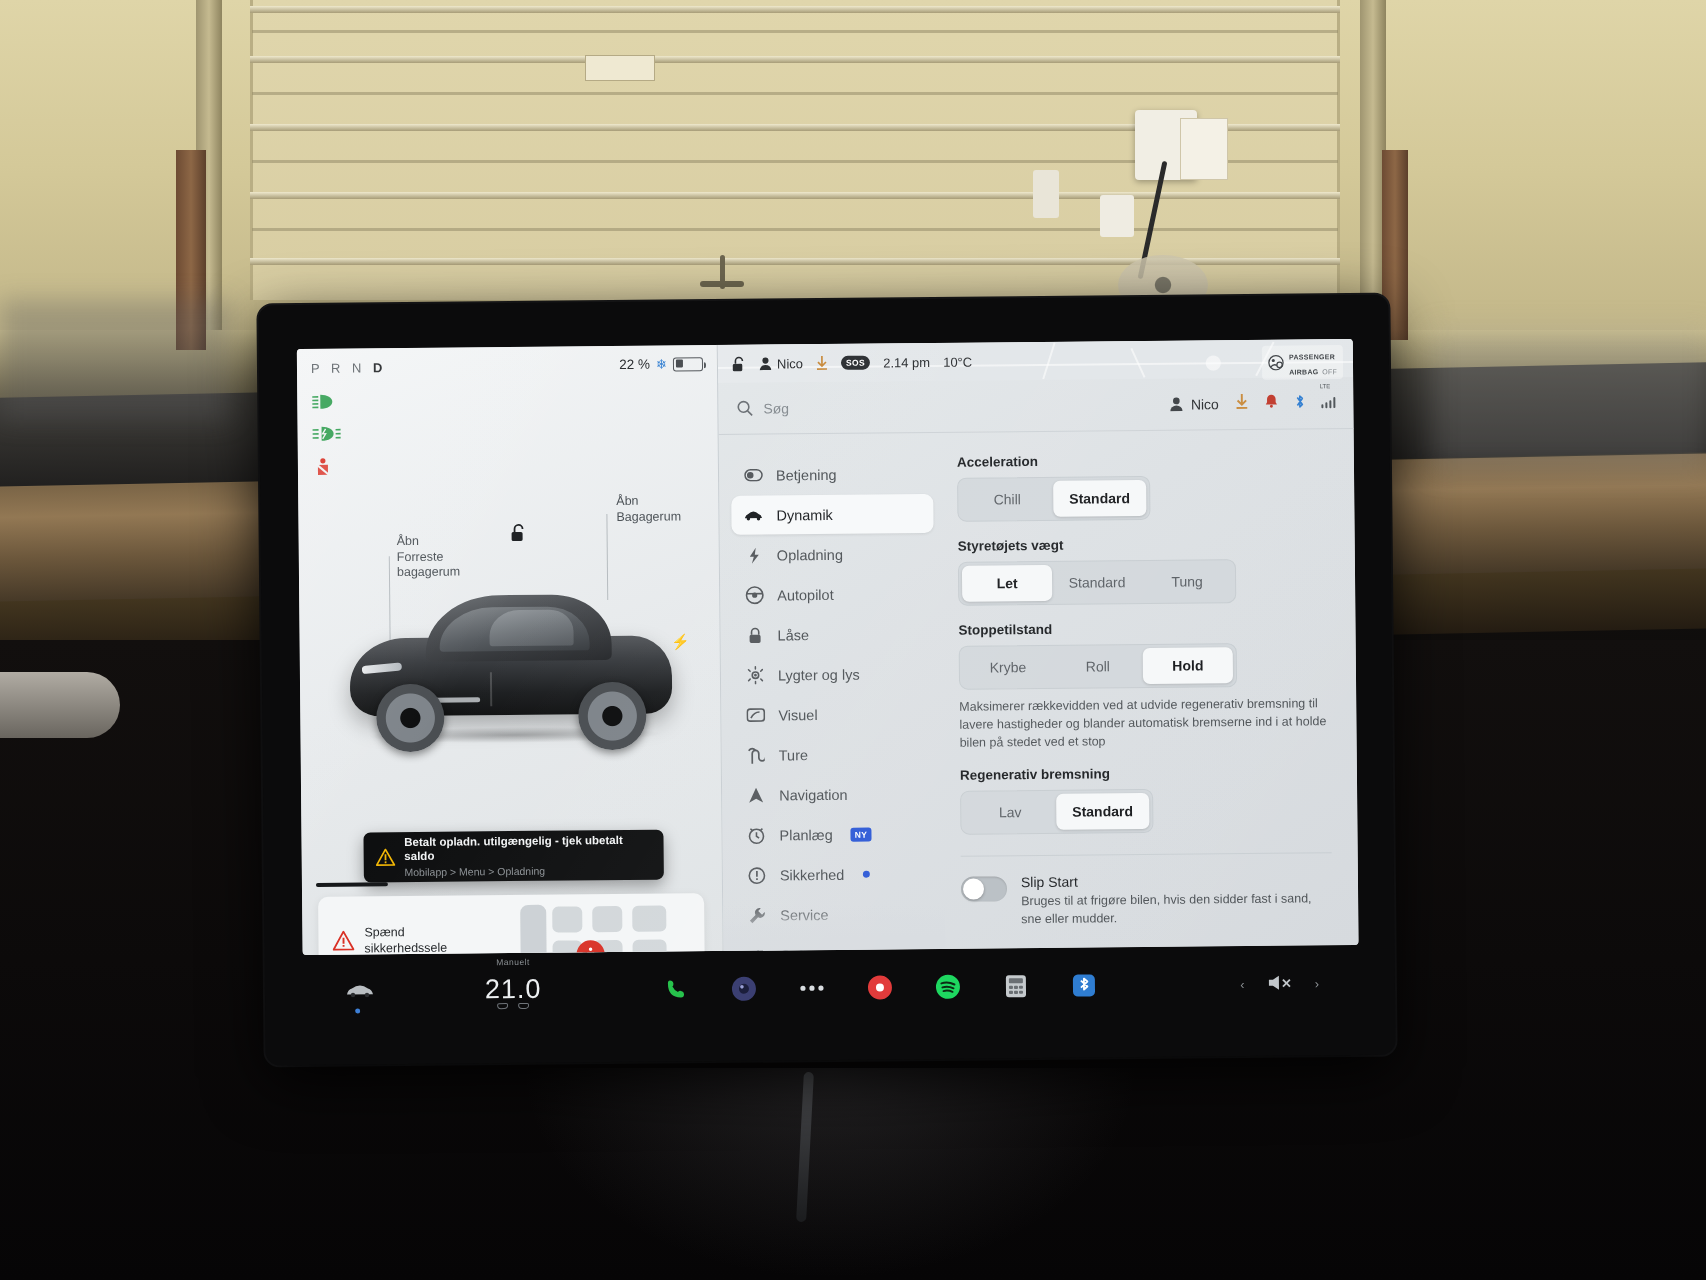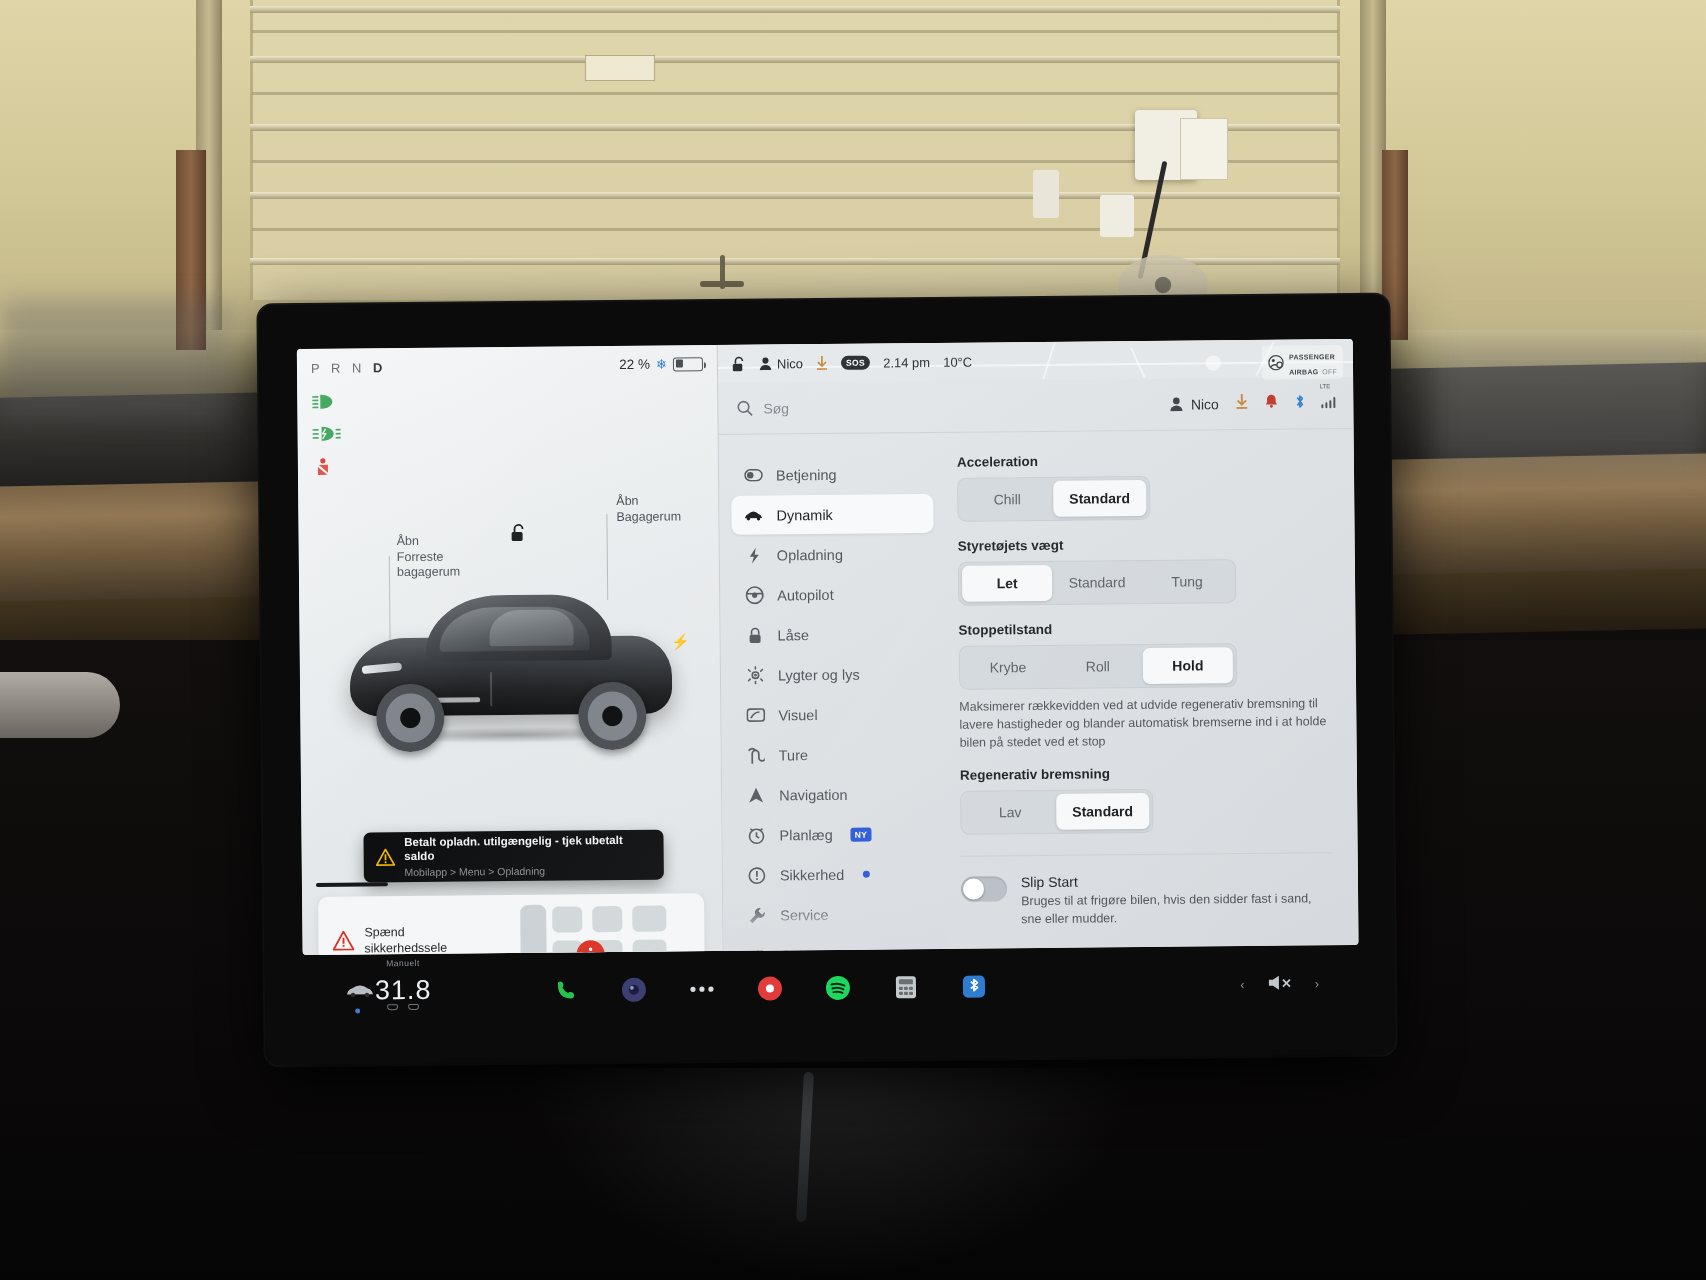--- a/index.html
+++ b/index.html
@@ -282,21 +282,21 @@
   .tg-title{font-size:14px;color:#1d2023;font-weight:500;}
   .tg-desc{font-size:12.5px;color:#4f5458;line-height:1.4;margin-top:3px;max-width:330px;}
 
   
   #bottombar{
     position:absolute;left:38px;top:654px;width:1056px;height:68px;
     display:flex;align-items:center;color:#cfd3d6;
   }
   .bb-car{margin-left:42px;position:relative;}
   .bb-dot{width:5px;height:5px;border-radius:50%;background:#3d7fd6;position:absolute;left:10px;top:26px;}
-  .temp-block{text-align:center;position:relative;}
+  .temp-block{margin-left:110px;text-align:center;position:relative;}
   .temp-manual{font-size:8.5px;color:#8b9094;letter-spacing:.5px;position:absolute;top:-17px;left:50%;transform:translateX(-50%);}
   .temp-val{font-size:27px;color:#eceff1;font-weight:300;letter-spacing:1px;}
   .temp-seats{display:flex;gap:10px;justify-content:center;margin-top:-2px;}
   .temp-seats i{width:11px;height:6px;border:1.2px solid #70757a;border-radius:2px 2px 4px 4px;display:block;}
   .apps{display:flex;align-items:center;gap:40px;margin-left:120px;}
   .app-ico{width:28px;height:28px;border-radius:50%;display:flex;align-items:center;justify-content:center;}
   .vol{display:flex;align-items:center;gap:22px;margin-left:auto;margin-right:40px;color:#c2c7cb;font-size:13px;}
   .chev{color:#8d9296;font-size:13px;}
 
   
@@ -755,21 +755,21 @@
       <svg width="30" height="16" viewBox="0 0 30 16">
         <path d="M2 12 q1-5 5-6 q4-3 8-3 q4 0 8 3 q4 1 5 6 z" fill="#b9bec2"></path>
         <circle cx="8" cy="12.5" r="2.2" fill="#2b2d30"></circle>
           <circle cx="22" cy="12.5" r="2.2" fill="#2b2d30"></circle>
       </svg>
       <span class="bb-dot"></span>
     </span>
 
     <div class="temp-block">
       <div class="temp-manual">Manuelt</div>
-      <div class="temp-val">31.8</div>
+      <div class="temp-val">21.0</div>
       <div class="temp-seats">
         <i></i>
         <i></i>
       </div>
     </div>
 
     <div class="apps">
       <span class="app-ico">
         <svg width="24" height="24" viewBox="0 0 24 24">
           <path d="M6 3 q3 0 3.5 3 q.3 2-1 3 q1.5 3.5 5.5 5.5 q1-1.3 3-1 q3 .5 3 3.5 q0 3-3 3 Q4 20 4 6 q0-3 2-3z" fill="#27c24c"></path>

